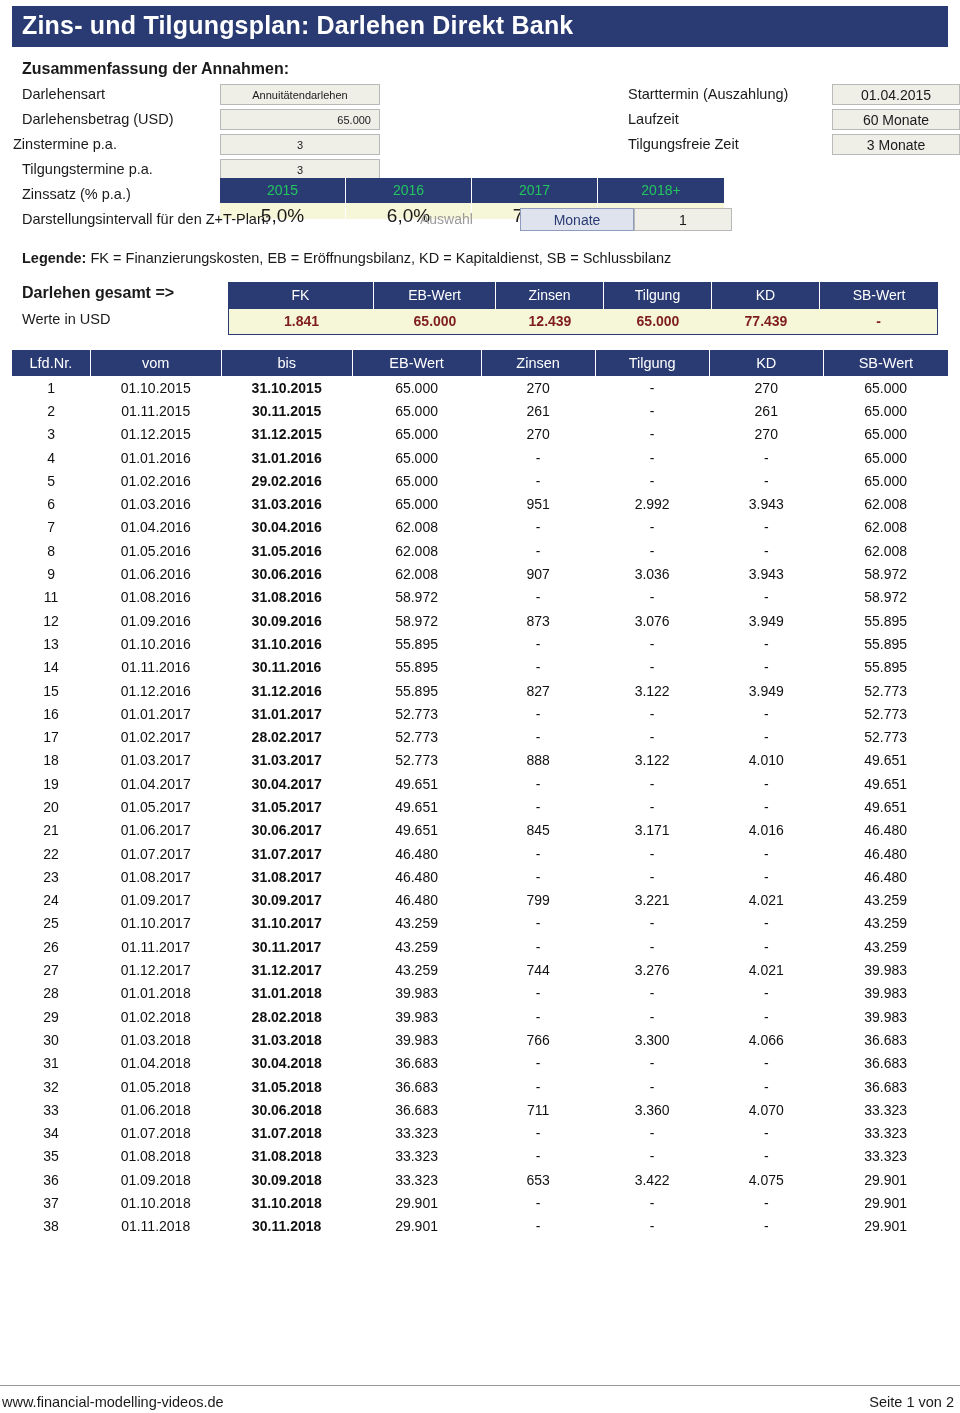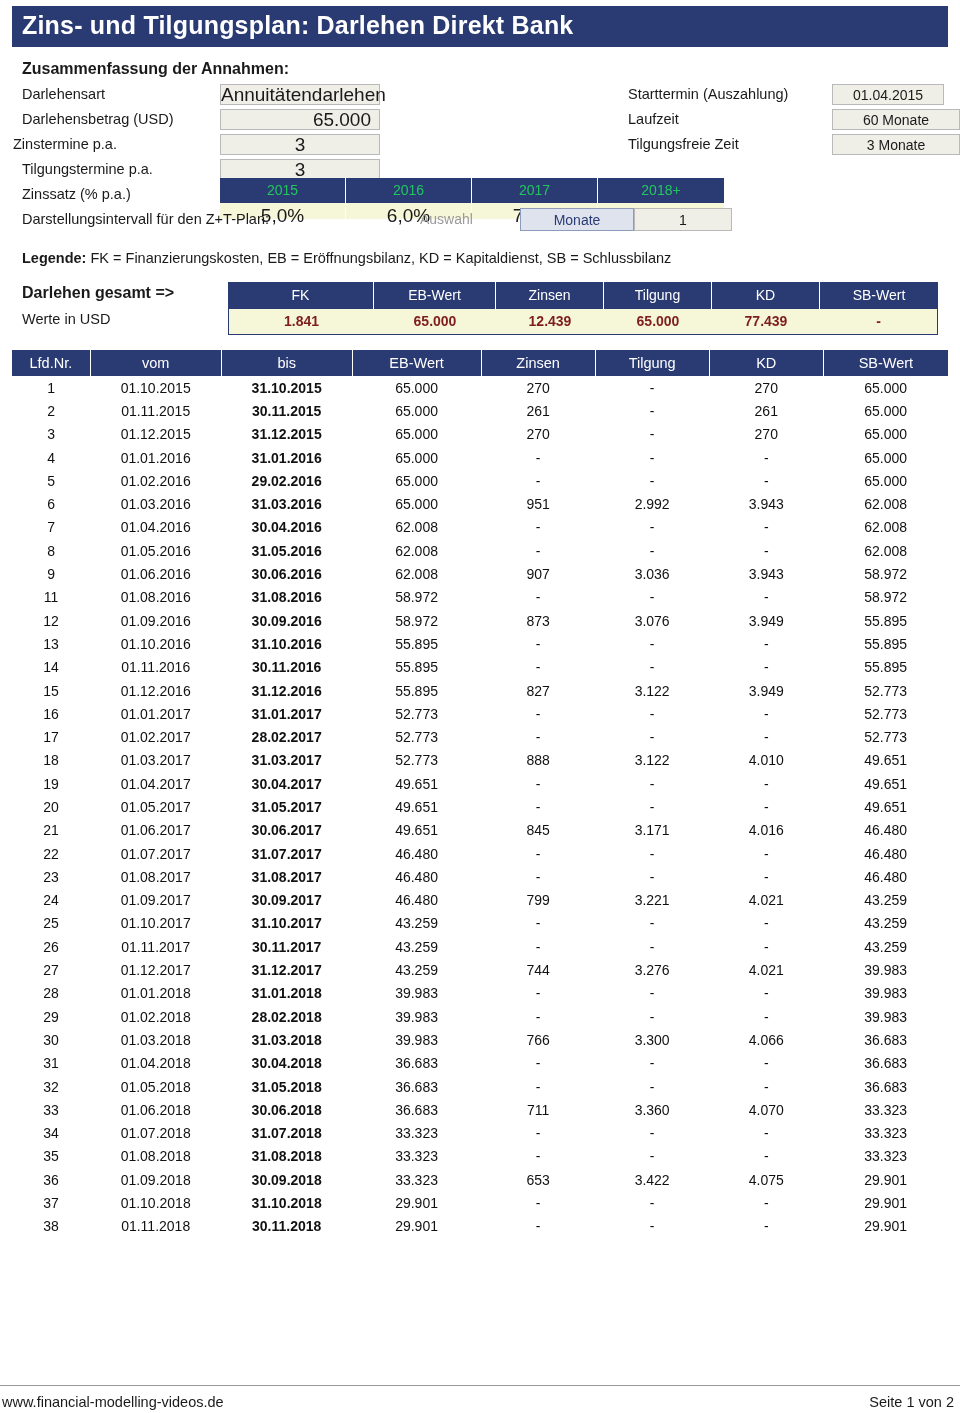--- a/index.html
+++ b/index.html
@@ -48,21 +48,21 @@
     position: absolute;
     white-space: nowrap;
   }
   .assump .valbox {
     position: absolute;
     border: 1px solid #b9b9b9;
     background: #efefe8;
     text-align: center;
     height: 21px;
     line-height: 20px;
-    font-size: 19px;
+    font-size: 11px;
   }
   .assump .valright {
     position: absolute;
     border: 1px solid #b9b9b9;
     background: #efefe8;
     text-align: center;
     height: 21px;
     line-height: 20px;
     font-size: 14px;
   }
@@ -241,21 +241,21 @@
 
     <div class="valbox" style="left:208px; top:0px;  width:160px;">Annuitätendarlehen</div>
     <div class="valbox" style="left:208px; top:25px; width:160px; text-align:right; padding-right:8px;">65.000</div>
     <div class="valbox" style="left:208px; top:50px; width:160px;">3</div>
     <div class="valbox" style="left:208px; top:75px; width:160px;">3</div>
 
     <div class="lbl" style="left:616px; top:2px;">Starttermin (Auszahlung)</div>
     <div class="lbl" style="left:616px; top:27px;">Laufzeit</div>
     <div class="lbl" style="left:616px; top:52px;">Tilgungsfreie Zeit</div>
 
-    <div class="valright" style="left:820px; top:0px;  width:112px;">01.04.2015</div>
+    <div class="valright" style="left:820px; top:0px;  width:128px;">01.04.2015</div>
     <div class="valright" style="left:820px; top:25px; width:128px;">60 Monate</div>
     <div class="valright" style="left:820px; top:50px; width:128px;">3 Monate</div>
 
     <div class="zins-years">
       <div class="cell">2015</div>
       <div class="cell">2016</div>
       <div class="cell">2017</div>
       <div class="cell">2018+</div>
     </div>
     <div class="zins-rates">

